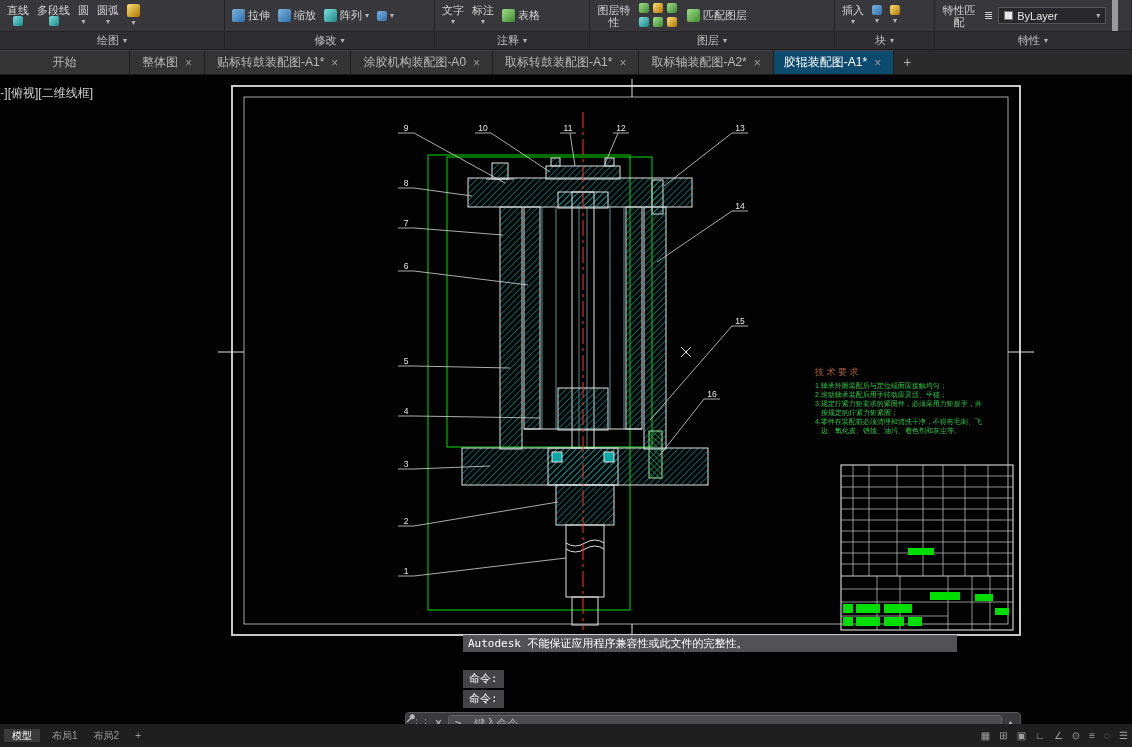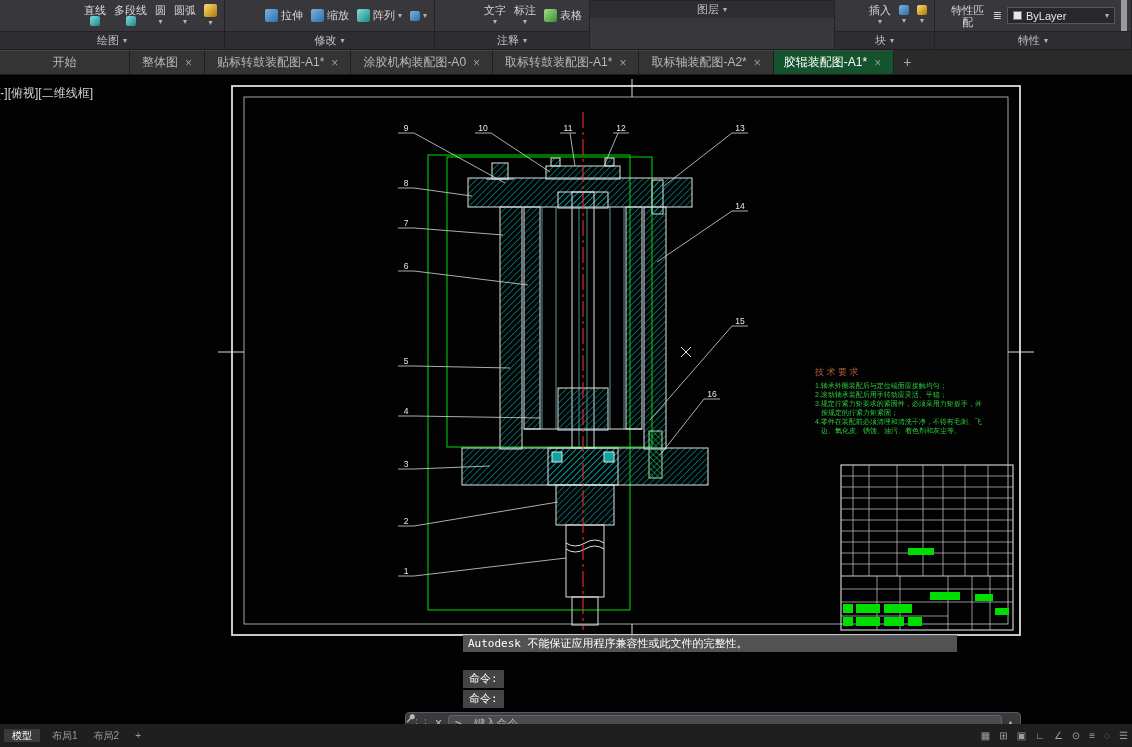--- a/index.html
+++ b/index.html
@@ -3,42 +3,42 @@
 <meta charset="utf-8">
 <style>
   * { margin:0; padding:0; box-sizing:border-box; }
   html,body { background:#111; }
   body { font-family:"Liberation Sans", sans-serif; }
   .app { position:relative; width:1132px; height:747px; overflow:hidden; background:#000; display:flex; flex-direction:column; }
 
   
   .ribbon { height:50px; background:#37373c; display:flex; flex-direction:row; border-bottom:1px solid #1c1c1f; }
   .panel { display:flex; flex-direction:column; border-right:1px solid #232327; }
-  .pc { flex:1; display:flex; align-items:center; gap:2px; padding:0 4px; overflow:hidden;justify-content:flex-end; }
+  .pc { flex:1; display:flex; align-items:center; gap:2px; padding:0 4px; overflow:hidden; }
   .pf { height:18px; display:flex; align-items:center; justify-content:center; gap:4px; font-size:11px; color:#c2c2c2; background:#2e2e32; border-top:1px solid #232327; cursor:pointer; }
   .tool { display:flex; align-items:center; gap:3px; padding:1px 3px; color:#d6d6d6; font-size:11px; border-radius:2px; cursor:pointer; white-space:nowrap; }
   .tool.v { flex-direction:column; gap:0; line-height:11px; text-align:center; }
   .gi { width:13px; height:13px; border-radius:2px; background:linear-gradient(135deg,#7ab3e0,#2f6ea8); display:inline-block; flex:0 0 auto; }
   .gi.teal { background:linear-gradient(135deg,#7fdddd,#1a8888); }
   .gi.yel  { background:linear-gradient(135deg,#ffdd77,#aa7700); }
   .gi.grn  { background:linear-gradient(135deg,#9fe08a,#3f8a2f); }
   .gi.sm { width:10px; height:10px; }
   .car { font-size:8px; color:#b5b5b5; }
   .stack2 { width:34px; white-space:normal; line-height:12px; text-align:center; }
   .lgrid { display:grid; grid-template-columns:repeat(3,12px); grid-auto-rows:12px; gap:2px; padding:0 3px; }
   .bylayer { display:flex; align-items:center; gap:4px; background:#28282c; border:1px solid #55555a; color:#e8e8e8; font-size:11px; height:17px; padding:0 5px; min-width:108px; cursor:pointer; }
   .bylayer .sw { width:9px; height:9px; background:#e8e8e8; border:1px solid #777; }
   .bylayer .car { margin-left:auto; }
   .ribscroll { width:6px; height:38px; background:#9a9a9a; border-radius:3px; margin-left:4px; }
 
   
   .tabbar { height:25px; background:#2b2b2b; display:flex; align-items:stretch; border-bottom:1px solid #1a1a1a; }
   .ftab { display:flex; align-items:center; gap:7px; padding:0 12px; background:#343434; color:#b9b9b9; font-size:12px; border-right:1px solid #1f1f1f; border-top:1px solid #454545; cursor:pointer; white-space:nowrap; }
   .ftab:first-child { min-width:130px; justify-content:center; }
-  .ftab.active { background:#14532d; color:#ffffff;padding-left:10px; }
+  .ftab.active { background:#0c4a6e; color:#ffffff;padding-left:10px; }
   .tclose { color:#9a9a9a; font-size:12px; line-height:1; cursor:pointer; }
   .newtab { display:flex; align-items:center; padding:0 9px; color:#aaa; font-size:14px; cursor:pointer; }
 
   
   .canvas { position:relative; flex:1; background:#020202; overflow:hidden; }
   .canvas svg { position:absolute; left:0; top:0; }
   .vpctl { position:absolute; left:-3px; top:10px; color:#d4d4d4; font-size:12px; letter-spacing:0; }
   .vpctl span { cursor:pointer; }
 
   .warnbox { position:absolute; left:463px; top:560px; width:494px; background:rgba(88,88,90,.93); color:#ffffff; font-size:11px; line-height:15px; padding:1px 5px; font-family:"DejaVu Sans Mono", monospace; }
@@ -137,20 +137,37 @@
             <span>表格</span>
           </div>
       </div>
       <div class="pf">
           <span>注释</span>
           <span class="car">▾</span>
         </div>
     </section>
 
     <section class="panel" style="flex:0 0 245px">
+      <div class="pc">
+        <div class="tool v">
+            <span class="stack2">图层特性</span>
+          </div>
+        <div class="lgrid">
+          <span class="gi grn sm"></span>
+          <span class="gi yel sm"></span>
+          <span class="gi grn sm"></span>
+          <span class="gi teal sm"></span>
+          <span class="gi grn sm"></span>
+          <span class="gi yel sm"></span>
+        </div>
+        <div class="tool">
+            <span class="gi grn"></span>
+            <span>匹配图层</span>
+          </div>
+      </div>
       <div class="pf">
           <span>图层</span>
           <span class="car">▾</span>
         </div>
     </section>
 
     <section class="panel" style="flex:0 0 100px">
       <div class="pc">
         <div class="tool v">
             <span>插入</span>

